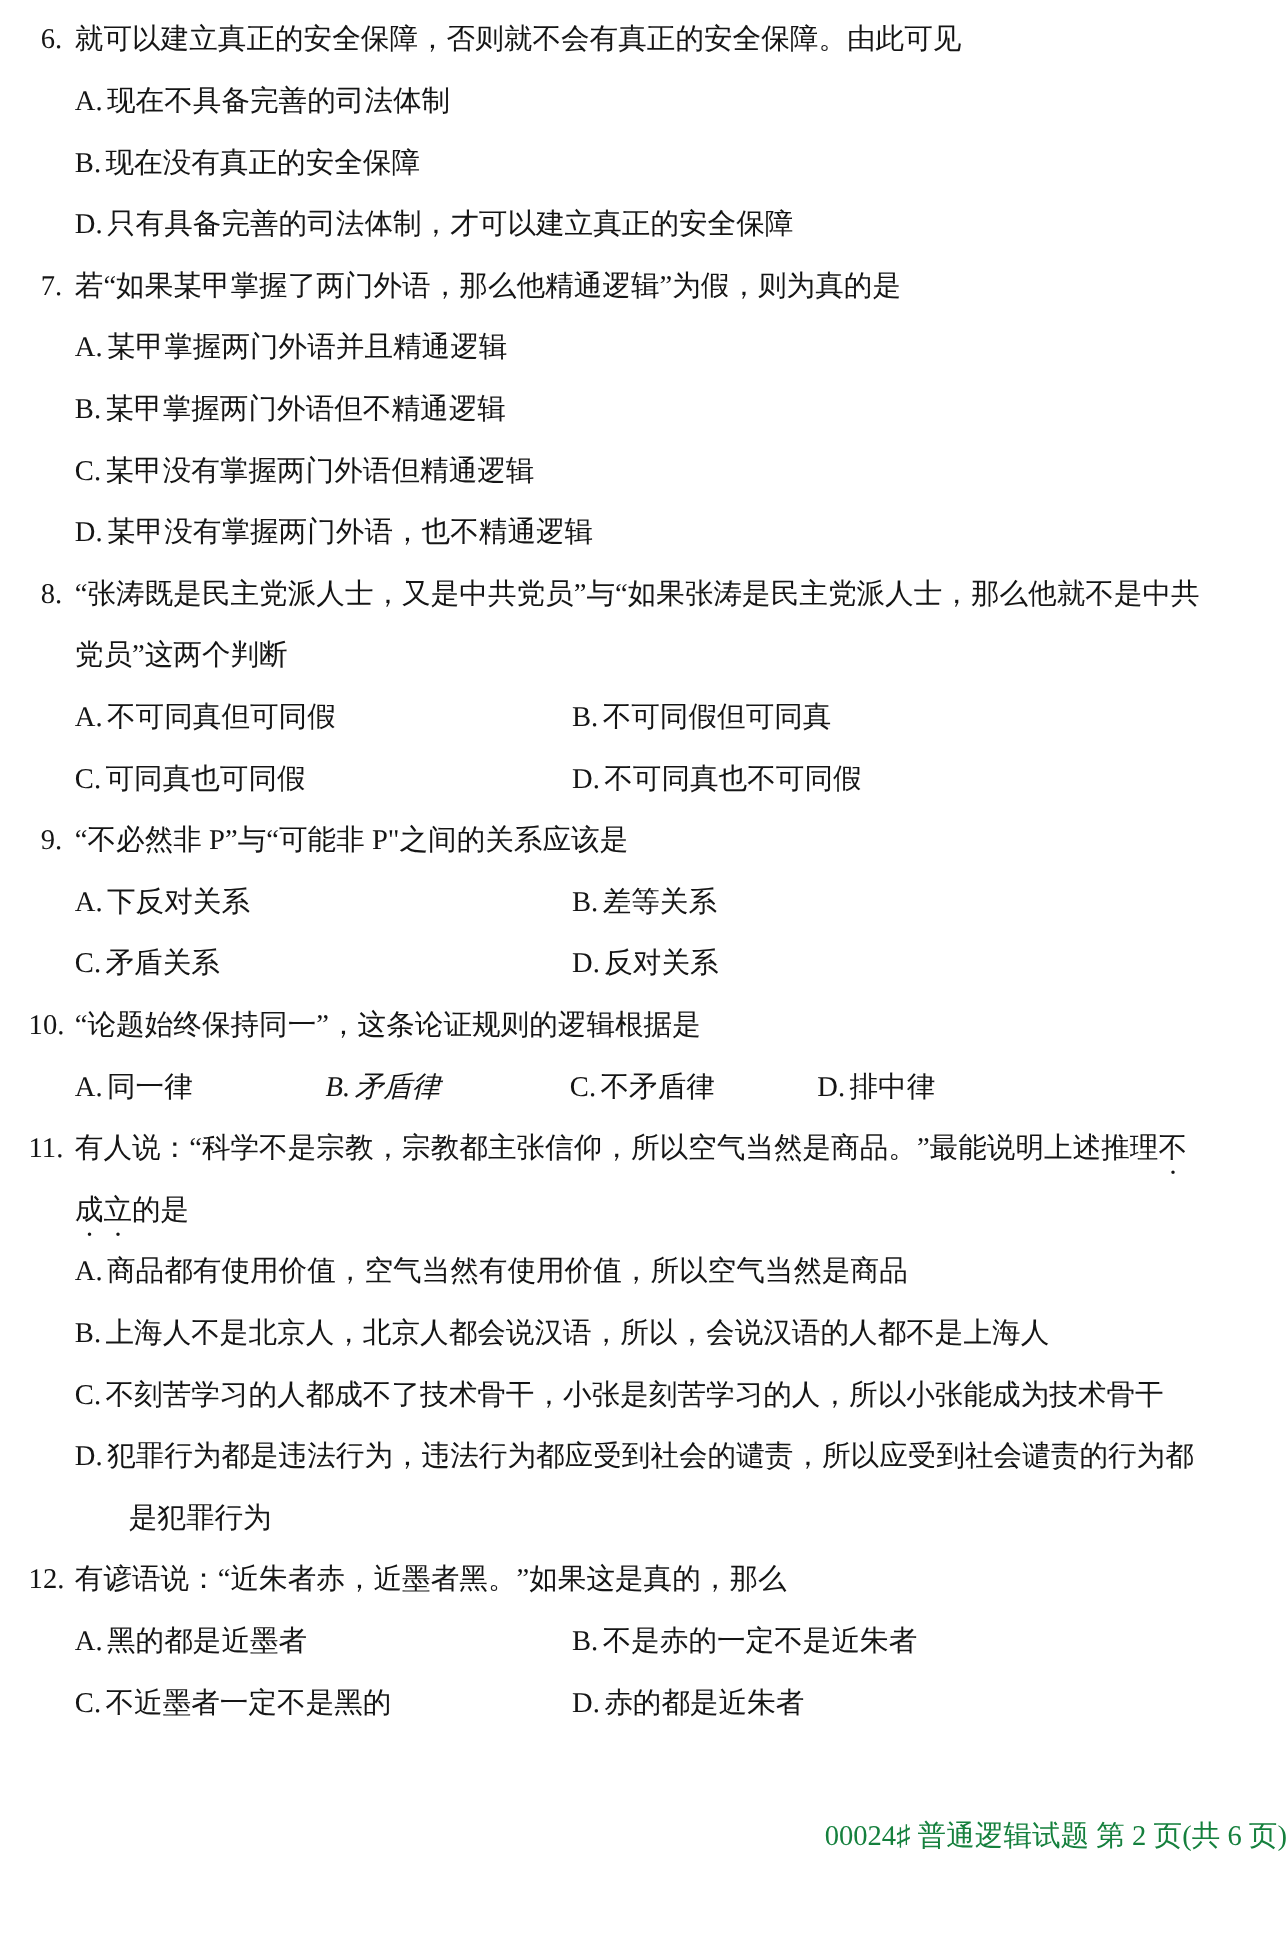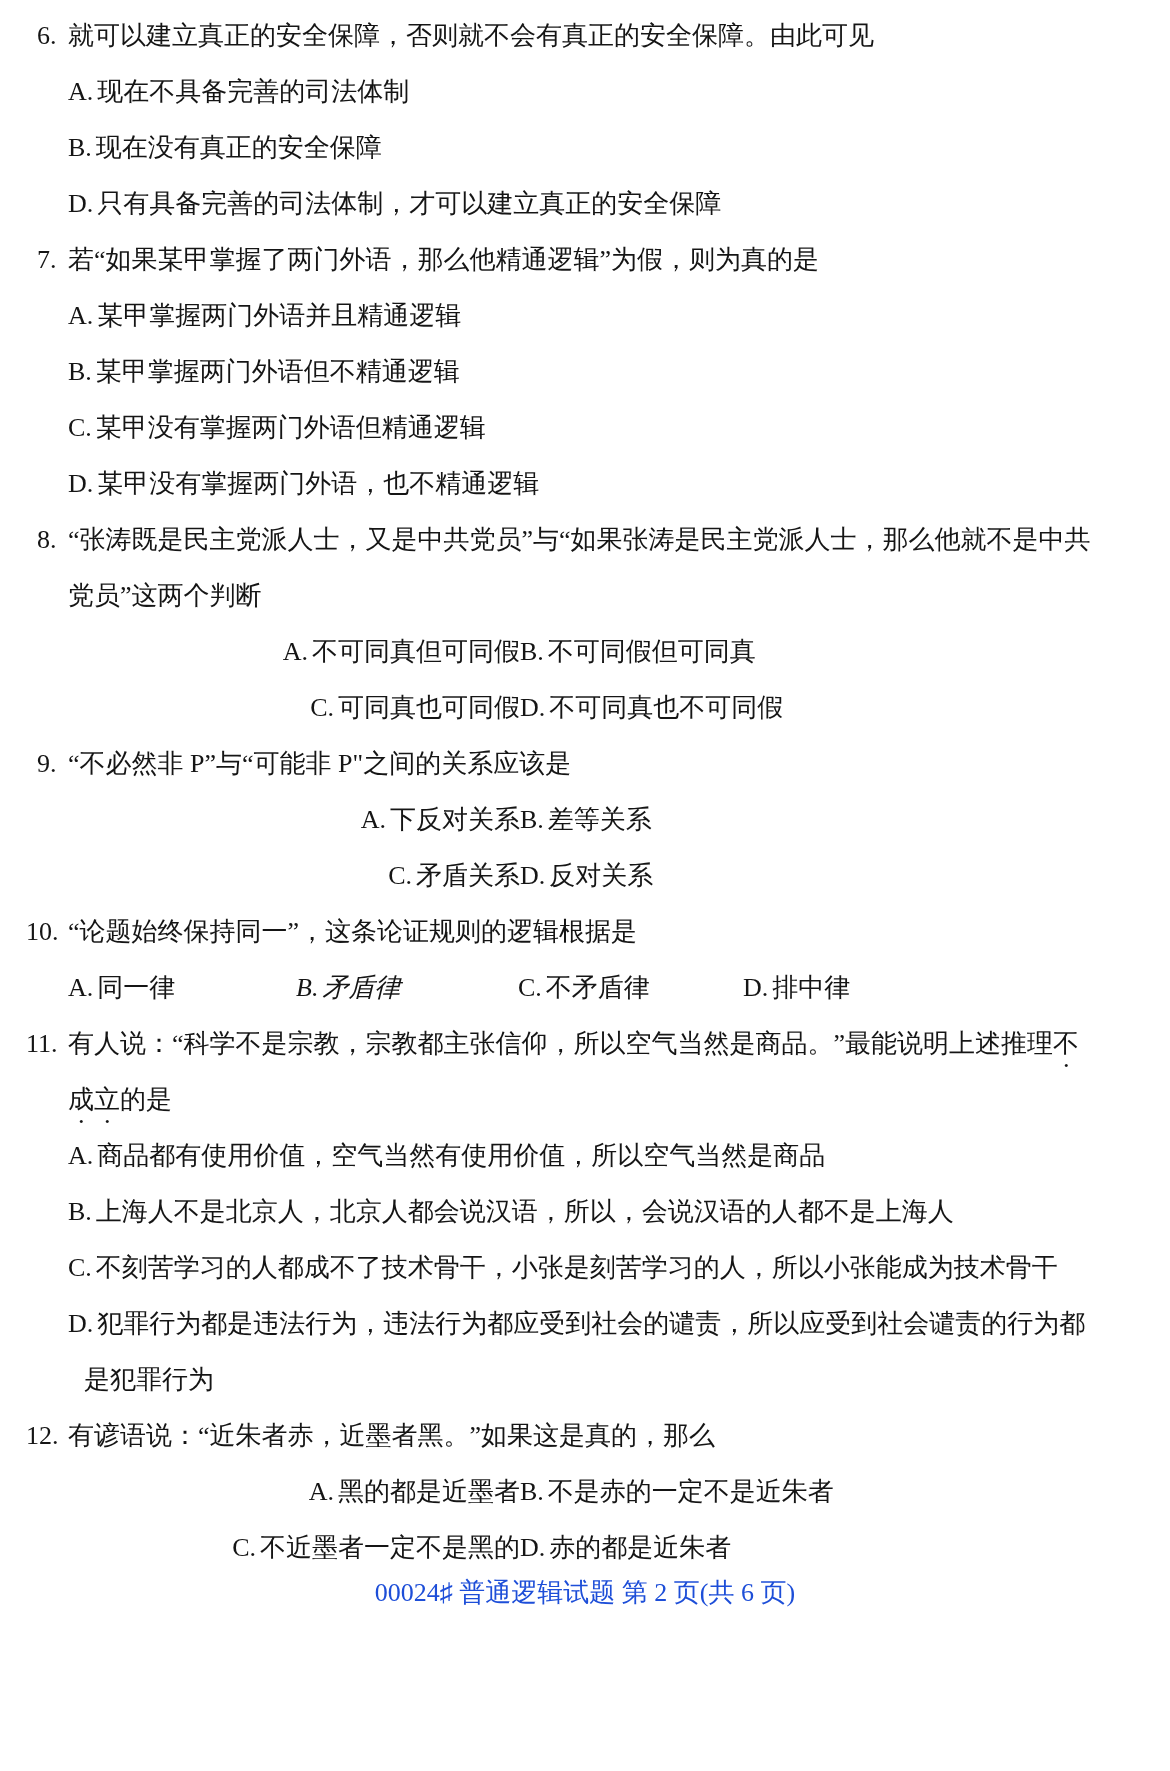--- a/index.html
+++ b/index.html
@@ -25,37 +25,38 @@
     padding-left: 68px;
     white-space: nowrap;
   }
   .qnum {
     position: absolute;
     left: 37px;
     top: 0;
   }
   .qnum.wide { left: 26px; }
   .olabel { margin-right: 4px; }
-  .col2  { display: inline-block; width: 452px; text-align: right; }
+  .col2  { display: inline-block; width: 452px; }
   .col4a { display: inline-block; width: 228px; }
   .col4b { display: inline-block; width: 222px; font-style: italic; }
   .col4c { display: inline-block; width: 225px; }
   .col4d { display: inline-block; }
-  .cont2 { padding-left: 84px; }
+  .cont2 { padding-left: 84px; margin-left: 33px; }
   .emph {
     -webkit-text-emphasis: filled dot;
     -webkit-text-emphasis-position: under right;
     text-emphasis: filled dot;
     text-emphasis-position: under right;
   }
   .footer {
-    text-align: center;
+    margin-top: 76px;
+    text-align: right;
     font-size: 26px;
     line-height: 34px;
-    color: #1d4ed8;
+    color: #15803d;
   }
 </style>
 </head>
 <body>
 
 <div class="page">
 
   <section>
     <div class="line">
       <span class="qnum">6.</span><span>就可以建立真正的安全保障，否则就不会有真正的安全保障。由此可见</span>

